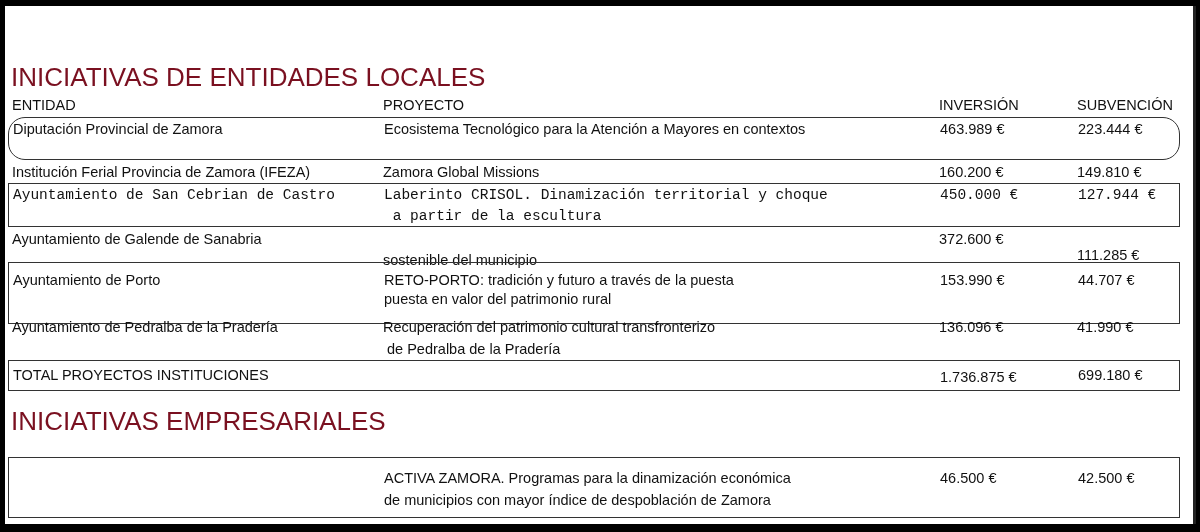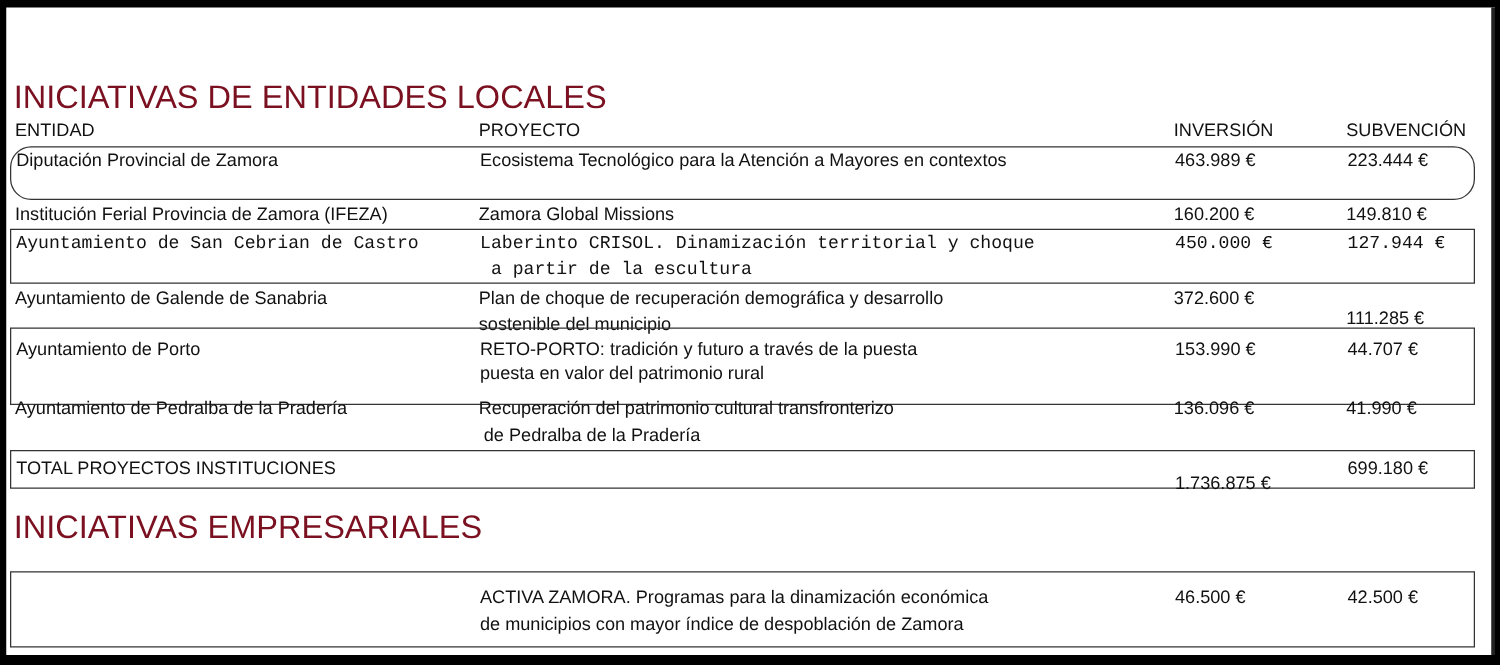--- a/index.html
+++ b/index.html
@@ -48,21 +48,20 @@
   <div class="row boxed" style="top:177px;height:44px;font-family:Liberation Mono, monospace;">
     <span class="cell c-ent" style="top:0px;">Ayuntamiento de San Cebrian de Castro</span>
     <span class="cell c-proj" style="top:0px;">Laberinto CRISOL. Dinamización territorial y choque</span>
     <span class="cell c-proj" style="top:21px;white-space:pre;"> a partir de la escultura</span>
     <span class="cell c-inv" style="top:0px;">450.000 €</span>
     <span class="cell c-sub" style="top:0px;">127.944 €</span>
   </div>
 
   <div class="row" style="top:222px;height:44px;overflow:hidden;">
     <span class="cell c-ent" style="top:0px;">Ayuntamiento de Galende de Sanabria</span>
-    <span class="cell c-proj" style="top:0px;">Plan de choque de recuperación demográfica y desarrollo</span>
     <span class="cell c-proj" style="top:21px;">sostenible del municipio</span>
     <span class="cell c-inv" style="top:0px;">372.600 €</span>
     <span class="cell c-sub" style="top:16px;">111.285 €</span>
   </div>
 
   <div class="row boxed" style="top:256px;height:62px;">
     <span class="cell c-ent" style="top:6px;">Ayuntamiento de Porto</span>
     <span class="cell c-proj" style="top:6px;">RETO-PORTO: tradición y futuro a través de la puesta</span>
     <span class="cell c-proj" style="top:27px;line-height:18px;">puesta en valor del patrimonio rural</span>
     <span class="cell c-inv" style="top:6px;">153.990 €</span>
@@ -72,21 +71,21 @@
   <div class="row" style="top:310px;height:44px;">
     <span class="cell c-ent" style="top:0px;">Ayuntamiento de Pedralba de la Pradería</span>
     <span class="cell c-proj" style="top:0px;">Recuperación del patrimonio cultural transfronterizo</span>
     <span class="cell c-proj" style="top:22px;white-space:pre;"> de Pedralba de la Pradería</span>
     <span class="cell c-inv" style="top:0px;">136.096 €</span>
     <span class="cell c-sub" style="top:0px;">41.990 €</span>
   </div>
 
   <div class="row boxed" style="top:354px;height:31px;">
     <span class="cell c-ent" style="top:3px;">TOTAL PROYECTOS INSTITUCIONES</span>
-    <span class="cell c-inv" style="top:15px;">1.736.875 €</span>
+    <span class="cell c-inv" style="top:5px;">1.736.875 €</span>
     <span class="cell c-sub" style="top:3px;">699.180 €</span>
   </div>
 
   <div class="section-title" style="top:400px;">INICIATIVAS EMPRESARIALES</div>
 
   <div class="row boxed" style="top:451px;height:61px;">
     <span class="cell c-proj" style="top:9px;">ACTIVA ZAMORA. Programas para la dinamización económica</span>
     <span class="cell c-proj" style="top:31px;">de municipios con mayor índice de despoblación de Zamora</span>
     <span class="cell c-inv" style="top:9px;">46.500 €</span>
     <span class="cell c-sub" style="top:9px;">42.500 €</span>

